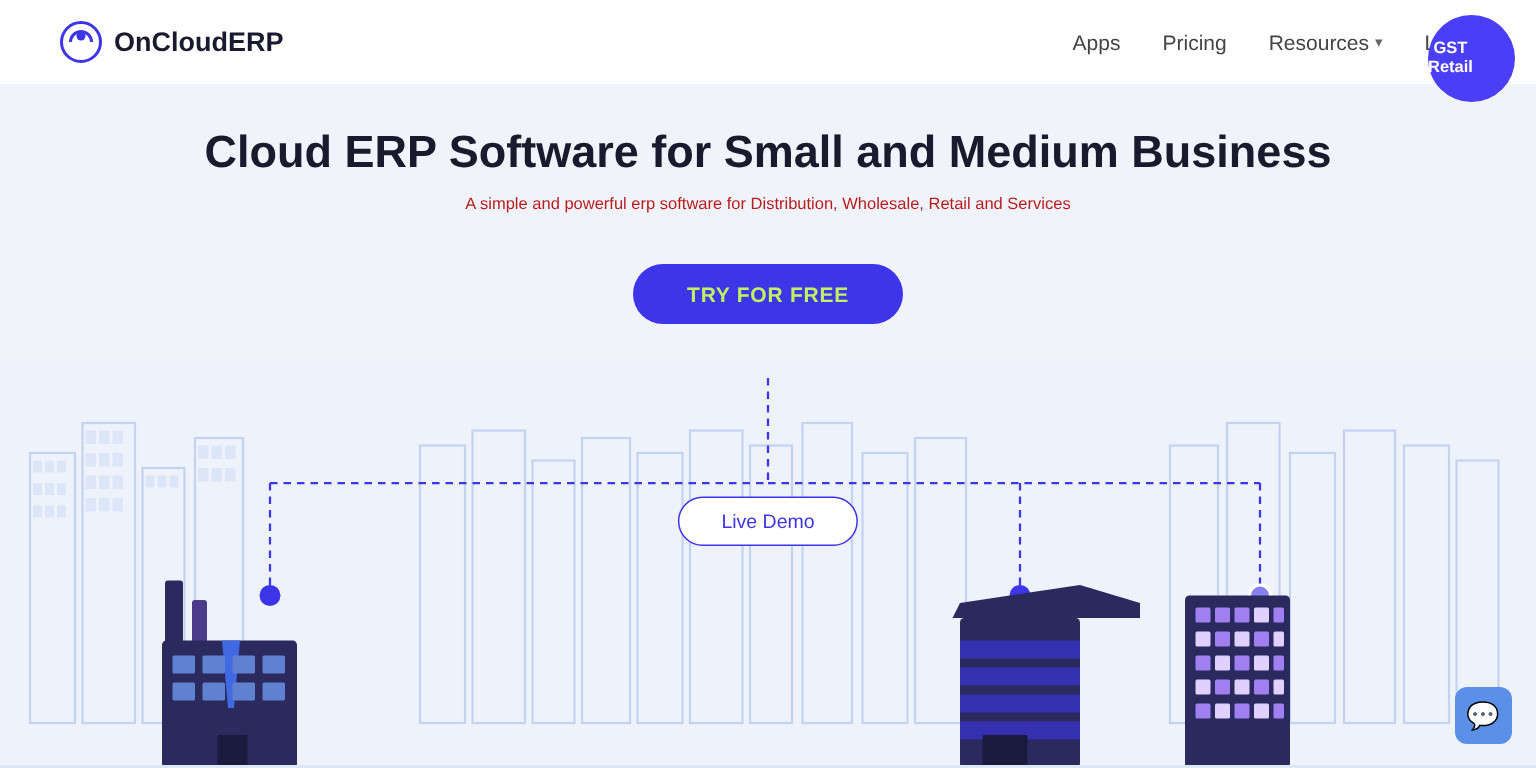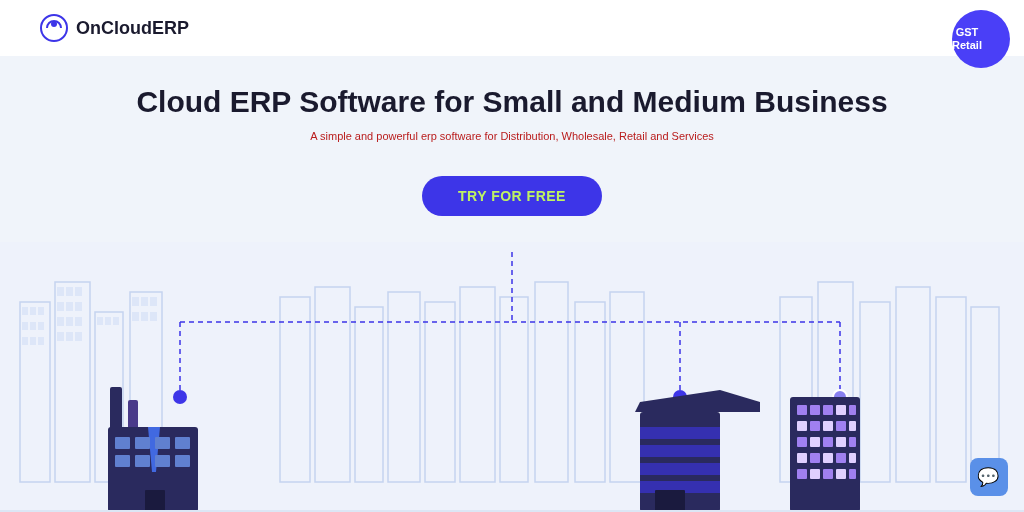--- a/index.html
+++ b/index.html
@@ -176,20 +176,29 @@
 <body>
 
 <nav class="navbar">
   <div class="logo-area">
     <svg class="logo-icon" viewBox="0 0 28 28" fill="none">
       <circle cx="14" cy="14" r="13" stroke="#3d35e8" stroke-width="2" fill="none"></circle>
       <path d="M7 14 A7 7 0 0 1 21 14" stroke="#3d35e8" stroke-width="2" fill="none"></path>
       <circle cx="14" cy="10" r="3" fill="#3d35e8"></circle>
     </svg>
     <span class="logo-text">OnCloudERP</span>
+  </div>
+  <div class="nav-links">
+    <a class="nav-link">Apps</a>
+    <a class="nav-link">Pricing</a>
+    <a class="nav-link nav-link-resources">
+      <span>Resources</span>
+      <span class="chevron-down">▾</span>
+    </a>
+    <a class="nav-link nav-link-login">Login</a>
   </div>
 </nav>
 
 <div class="gst-badge">
   <span class="gst-badge-text">
     <span>GST</span><br>
     <span>Retail</span>
   </span>
 </div>
 
@@ -333,17 +342,18 @@
 
     <rect x="797" y="227" width="10" height="10" fill="#a080f0" rx="1"></rect>
     <rect x="810" y="227" width="10" height="10" fill="#e0d0ff" rx="1"></rect>
     <rect x="823" y="227" width="10" height="10" fill="#a080f0" rx="1"></rect>
     <rect x="836" y="227" width="10" height="10" fill="#e0d0ff" rx="1"></rect>
     <rect x="849" y="227" width="7" height="10" fill="#a080f0" rx="1"></rect>
 
     <rect x="0" y="268" width="1024" height="4" fill="#dce6f5"></rect>
   </svg>
 
+  <button class="live-demo-btn">Live Demo</button>
 </div>
 
 <div class="chat-btn">
   <span class="chat-icon">💬</span>
 </div>
 
 </body></html>

